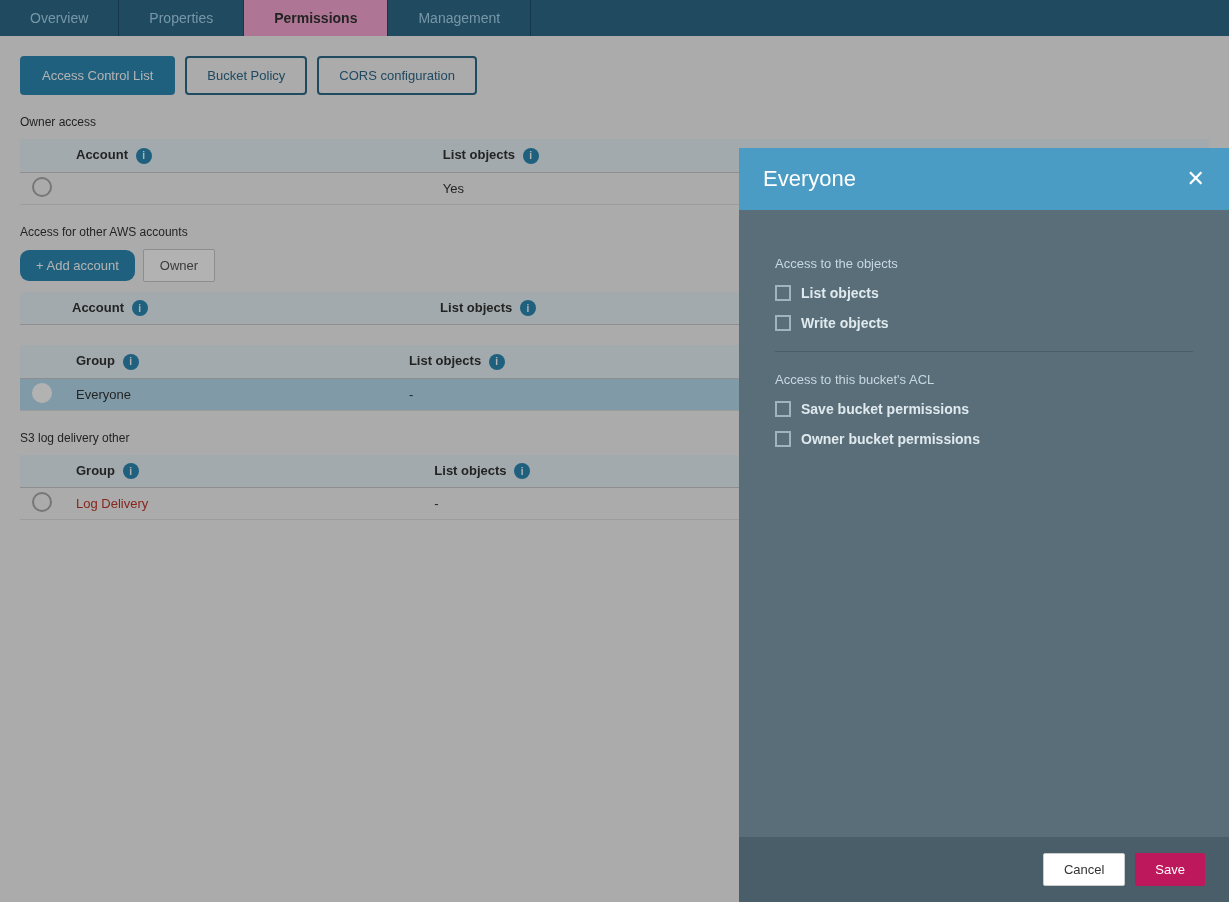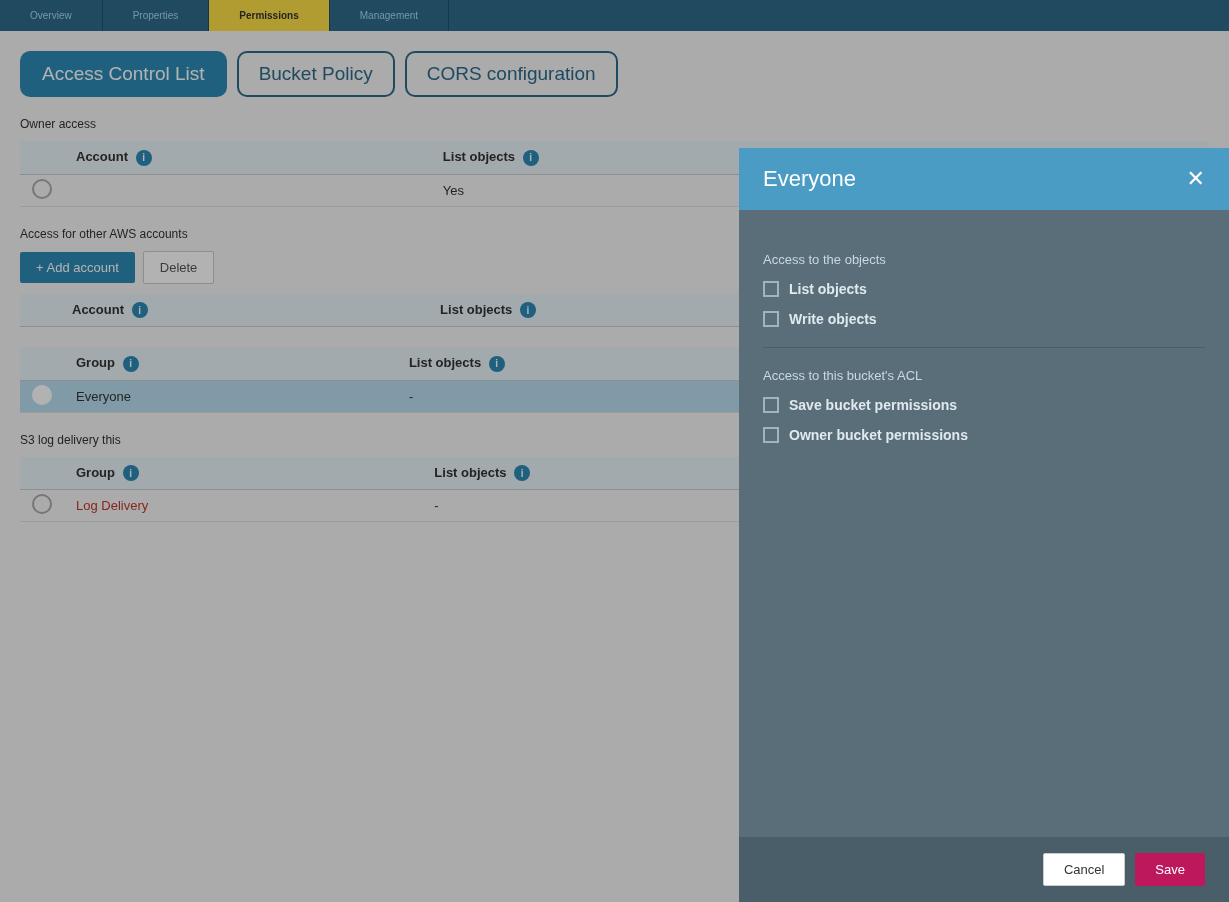--- a/index.html
+++ b/index.html
@@ -4,38 +4,38 @@
   <style>
     * { box-sizing: border-box; margin: 0; padding: 0; }
     body { font-family: Arial, sans-serif; font-size: 13px; background: #f5f5f5; color: #333; overflow: hidden; }
 
     
     .tabs { display: flex; background: #2d6a8a; }
     .tab {
       padding: 10px 30px;
       color: #a8d8f0;
       cursor: pointer;
-      font-size: 10px;
+      font-size: 14px;
       border-right: 1px solid #1e5070;
     }
-    .tab.active { background: #fde047; color: #333; font-weight: bold; }
+    .tab.active { background: #f9a8d4; color: #333; font-weight: bold; }
 
     
     .main-content { padding: 20px; background: #f5f5f5; position: relative; }
 
     
     .acl-buttons { display: flex; gap: 10px; margin-bottom: 20px; }
     .acl-btn {
       padding: 10px 20px;
       border: 2px solid #2d6a8a;
       background: transparent;
       color: #2d6a8a;
       cursor: pointer;
-      font-size: 19px;
-      border-radius: 10px;
+      font-size: 13px;
+      border-radius: 4px;
     }
     .acl-btn.active { background: #2d8ab5; color: white; border-color: #2d8ab5; }
 
     
     .section-title { font-size: 12px; color: #333; margin-bottom: 10px; margin-top: 10px; }
 
     
     .table-container { width: 100%; border-collapse: collapse; margin-bottom: 15px; }
     .table-container thead tr { background: #e8f4f8; margin-top: 20px; }
     .table-container th {
@@ -76,21 +76,21 @@
       background: white;
     }
 
     
     .add-account-btn {
       background: #2d8ab5;
       color: white;
       border: none;
       padding: 8px 16px;
       cursor: pointer;
-      border-radius: 2px;
+      border-radius: 9px;
       font-size: 13px;
     }
     .delete-btn {
       background: white;
       color: #555;
       border: 1px solid #ccc;
       padding: 8px 16px;
       cursor: pointer;
       border-radius: 2px;
       font-size: 13px;
@@ -126,21 +126,21 @@
     }
     .modal-title { color: white; font-size: 22px; font-weight: normal; }
     .modal-close {
       color: white;
       font-size: 22px;
       cursor: pointer;
       background: none;
       border: none;
       line-height: 1;
     }
-    .modal-body { padding: 24px; flex: 1; overflow-y: auto; margin-top: 8px; }
+    .modal-body { padding: 36px; flex: 1; overflow-y: auto; }
     .modal-section-title { color: #c8d8e0; font-size: 13px; margin-bottom: 14px; margin-top: 10px; }
     .checkbox-row { display: flex; align-items: center; margin-bottom: 14px; gap: 10px; }
     .checkbox-box {
       width: 16px;
       height: 16px;
       border: 2px solid #a0b4be;
       background: transparent;
       display: inline-block;
       cursor: pointer;
       flex-shrink: 0;
@@ -223,21 +223,21 @@
           <td>Yes</td>
         </tr>
       </tbody>
     </table>
   </div>
 
   <div class="section-gap">
     <div class="section-title">Access for other AWS accounts</div>
     <div class="btn-row">
       <button class="add-account-btn">+ Add account</button>
-      <button class="delete-btn">Delete</button>
+      <button class="delete-btn">Owner</button>
     </div>
     <table class="table-container">
       <thead>
         <tr>
           <th style="width:40px;"></th>
           <th>
             <span>Account</span>
             <span class="info-icon">i</span>
           </th>
           <th>
@@ -279,21 +279,21 @@
           <td><span class="radio-circle selected"></span></td>
           <td>Everyone</td>
           <td>-</td>
           <td>-</td>
         </tr>
       </tbody>
     </table>
   </div>
 
   <div class="section-gap">
-    <div class="section-title">S3 log delivery this</div>
+    <div class="section-title">S3 log delivery other</div>
     <table class="table-container">
       <thead>
         <tr>
           <th style="width:40px;"></th>
           <th>
             <span>Group</span>
             <span class="info-icon">i</span>
           </th>
           <th>
             <span>List objects</span>

